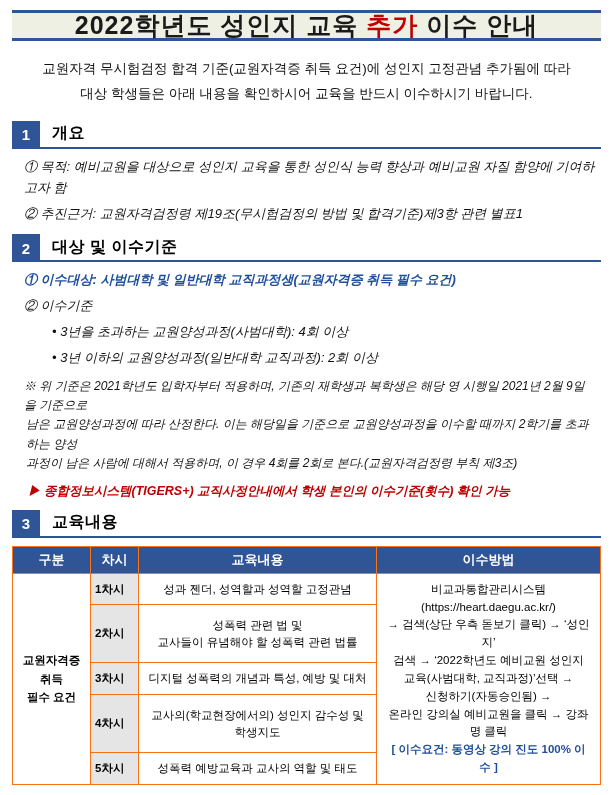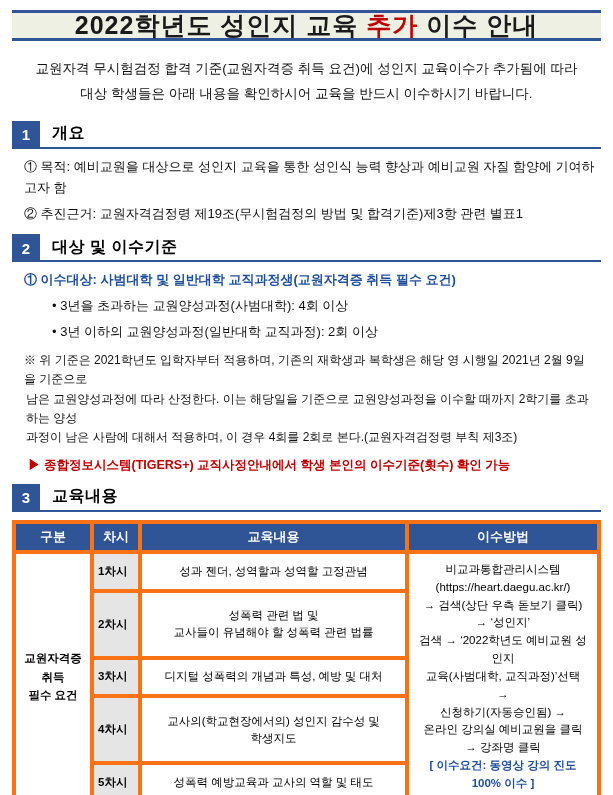--- a/index.html
+++ b/index.html
@@ -62,21 +62,21 @@
     border-bottom: 2px solid #2f5597;
     display: flex; align-items: center;
     padding-left: 12px;
   }
   .sec-title {
     font-size: 16px; font-weight: bold; color: #000;
     letter-spacing: 0.5px;
   }
 
   
-  .blk { padding: 0 6px; }
+  .blk { padding: 0 6px; font-style: italic; }
   .li {
     font-size: 13px;
     line-height: 1.6;
     margin: 5px 0 5px 6px;
     color: #111;
   }
   .li.sub { margin-left: 34px; }
   .bluebold { color: #1f4e9c; font-weight: bold; }
   .note {
     font-size: 12px;
@@ -93,54 +93,54 @@
   }
 
   
   table.edu {
     width: 100%;
     border-collapse: collapse;
     margin-top: 2px;
     font-size: 11.5px;
   }
   table.edu th, table.edu td {
-    border: 4px solid #f97316;
+    border: 1px solid #f97316;
     padding: 3px 4px;
     vertical-align: middle;
   }
   table.edu thead th {
     background: #2f5597;
     color: #ffffff;
     font-weight: bold;
     text-align: center;
     font-size: 13px;
     height: 26px;
   }
   .col-gubun { width: 78px; text-align: center; }
   .col-chasi { width: 48px; text-align: left; background: #e5e5e5; font-weight: bold; }
   .col-cont  { text-align: center; padding-left: 8px; }
-  .col-method{ width: 192px; text-align: center; line-height: 1.55; }
+  .col-method{ width: 224px; text-align: center; line-height: 1.55; }
   .cell-gubun {
     text-align: center; font-weight: bold; line-height: 1.6;
   }
   .method-inner { padding: 4px 6px; font-size: 11.5px; }
   .method-req { color: #1f4e9c; font-weight: bold; }
   .content-2line { line-height: 1.45; }
 </style>
 </head>
 <body>
 
 <div class="page">
 
   <div class="title-band">
     <div class="title-text"><span>2022학년도 성인지 교육 </span><span class="accent">추가</span><span> 이수 안내</span></div>
   </div>
 
   <div class="intro">
-    <div>교원자격 무시험검정 합격 기준(교원자격증 취득 요건)에 성인지 교육이수가 추가됨에 따라</div>
+    <div>교원자격 무시험검정 합격 기준(교원자격증 취득 요건)에 성인지 고정관념 추가됨에 따라</div>
     <div>대상 학생들은 아래 내용을 확인하시어 교육을 반드시 이수하시기 바랍니다.</div>
   </div>
 
   <div class="sec-head">
     <div class="sec-num">1</div>
     <div class="sec-title-wrap">
       <span class="sec-title">개요</span>
     </div>
   </div>
   <div class="blk">
@@ -151,20 +151,21 @@
   <div class="sec-head">
     <div class="sec-num">2</div>
     <div class="sec-title-wrap">
       <span class="sec-title">대상 및 이수기준</span>
     </div>
   </div>
   <div class="blk">
     <div class="li">
       <span class="bluebold">① 이수대상:</span><span class="bluebold"> 사범대학 및 일반대학 교직과정생(교원자격증 취득 필수 요건)</span>
     </div>
+    <div class="li">② 이수기준</div>
     <div class="li sub">• 3년을 초과하는 교원양성과정(사범대학): 4회 이상</div>
     <div class="li sub">• 3년 이하의 교원양성과정(일반대학 교직과정): 2회 이상</div>
     <div class="note">
       <span>※ 위 기준은 2021학년도 입학자부터 적용하며, 기존의 재학생과 복학생은 해당 영 시행일 2021년 2월 9일을 기준으로</span>
       <span class="note-body">남은 교원양성과정에 따라 산정한다. 이는 해당일을 기준으로 교원양성과정을 이수할 때까지 2학기를 초과하는 양성</span>
       <span class="note-body">과정이 남은 사람에 대해서 적용하며, 이 경우 4회를 2회로 본다.(교원자격검정령 부칙 제3조)</span>
     </div>
     <div class="tigers">▶ 종합정보시스템(TIGERS+) 교직사정안내에서 학생 본인의 이수기준(횟수) 확인 가능</div>
   </div>
 

